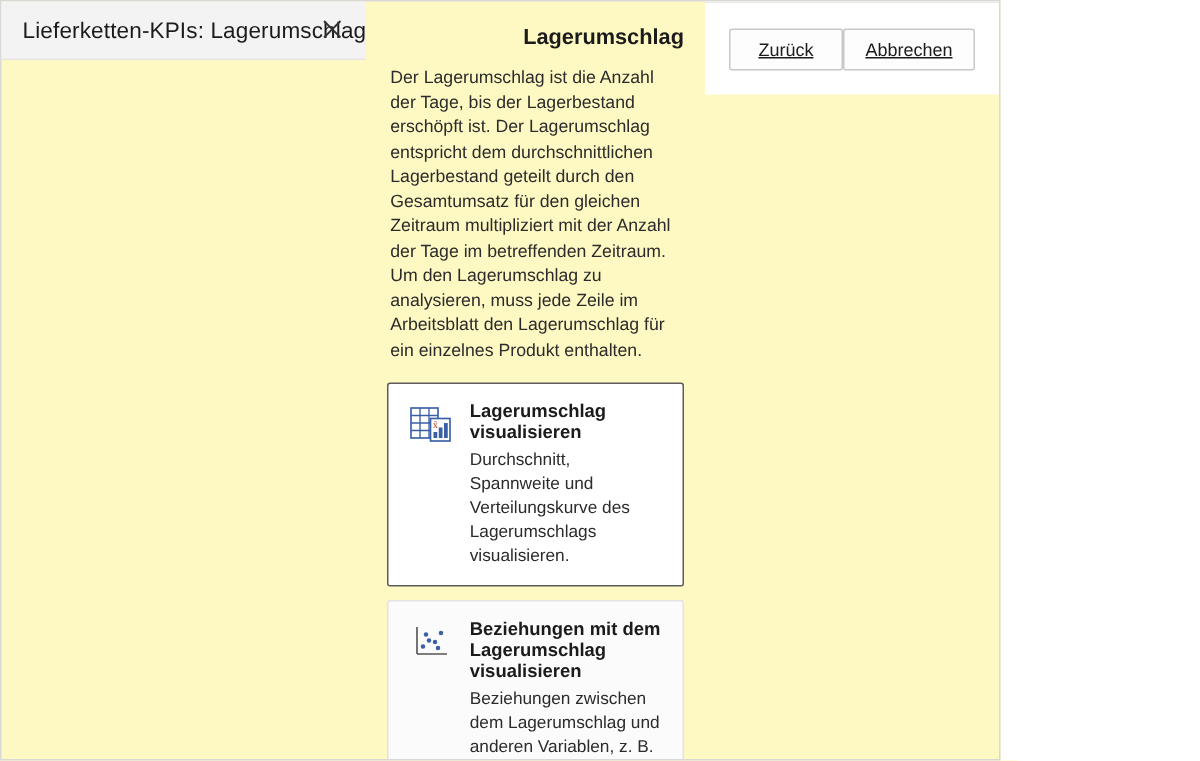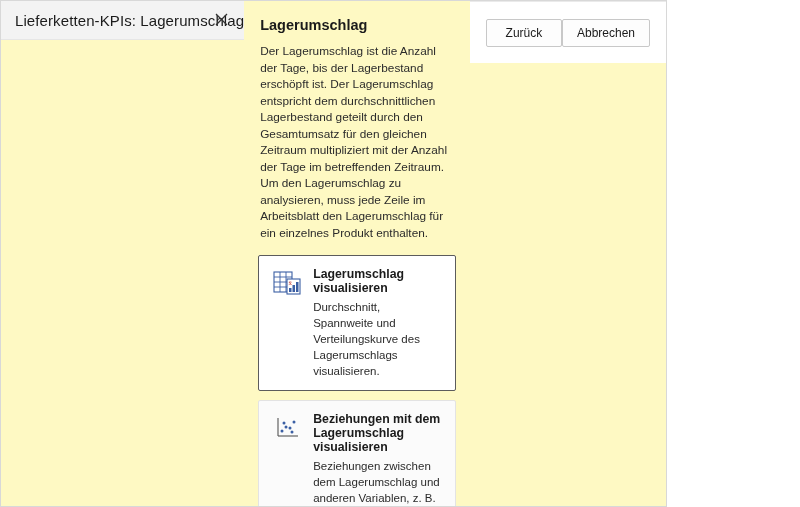--- a/index.html
+++ b/index.html
@@ -58,20 +58,21 @@
     flex: 1;
     padding: 14px 14px 0 14px;
     box-sizing: border-box;
     overflow: hidden;
   }
   .heading {
     font-size: 14.5px;
     font-weight: bold;
     color: #1b1b1b;
     margin: 2px 0 10px 2px;
+    text-align: right;
   }
   .description {
     font-size: 11.8px;
     line-height: 16.5px;
     color: #2b2b2b;
     margin: 0 2px 14px 2px;
   }
 
   
   .options {
@@ -136,20 +137,21 @@
     min-width: 76px;
     padding: 0 14px;
     border-radius: 2px;
     border: 1px solid #c8c8c8;
     background: #fdfdfd;
     color: #1b1b1b;
     cursor: default;
     display: inline-flex;
     align-items: center;
     justify-content: center;
+    text-decoration: underline;
   }
   .btn-primary {
     background: #2f5496;
     border: 1px solid #2f5496;
     color: #ffffff;
     min-width: 78px;
   }
   .footer-left { flex: 0 0 auto; }
   .footer-right {
     margin-left: auto;

